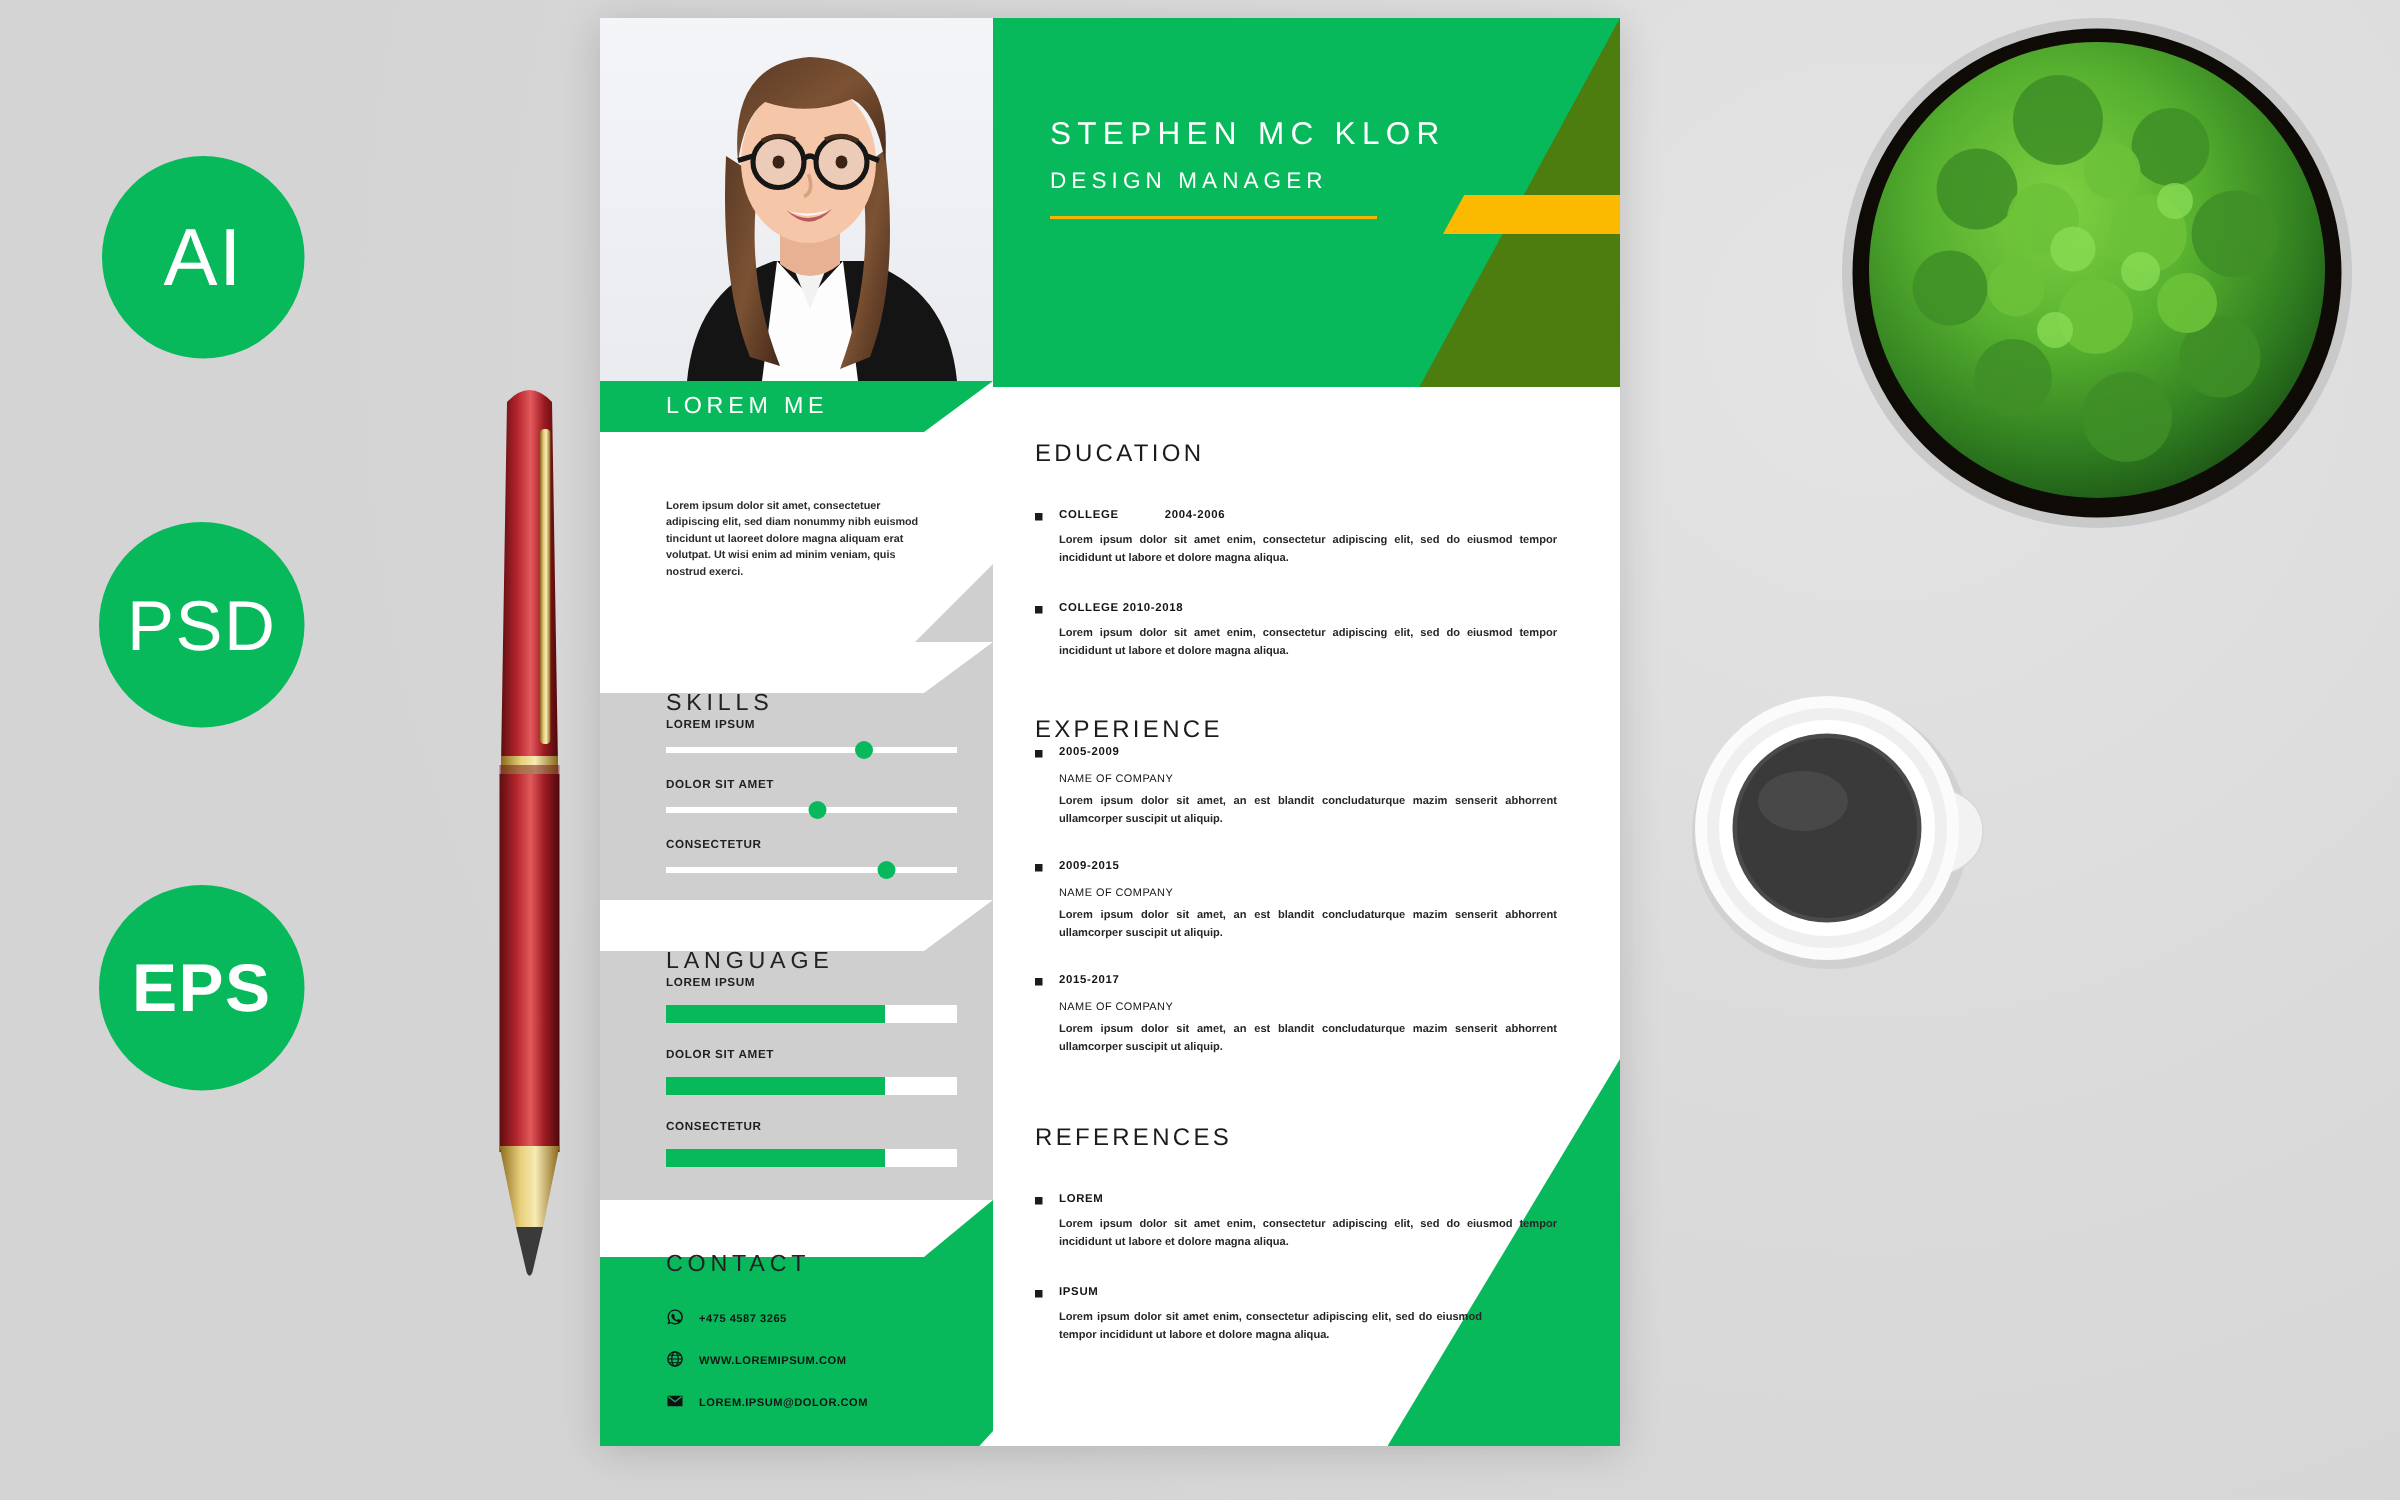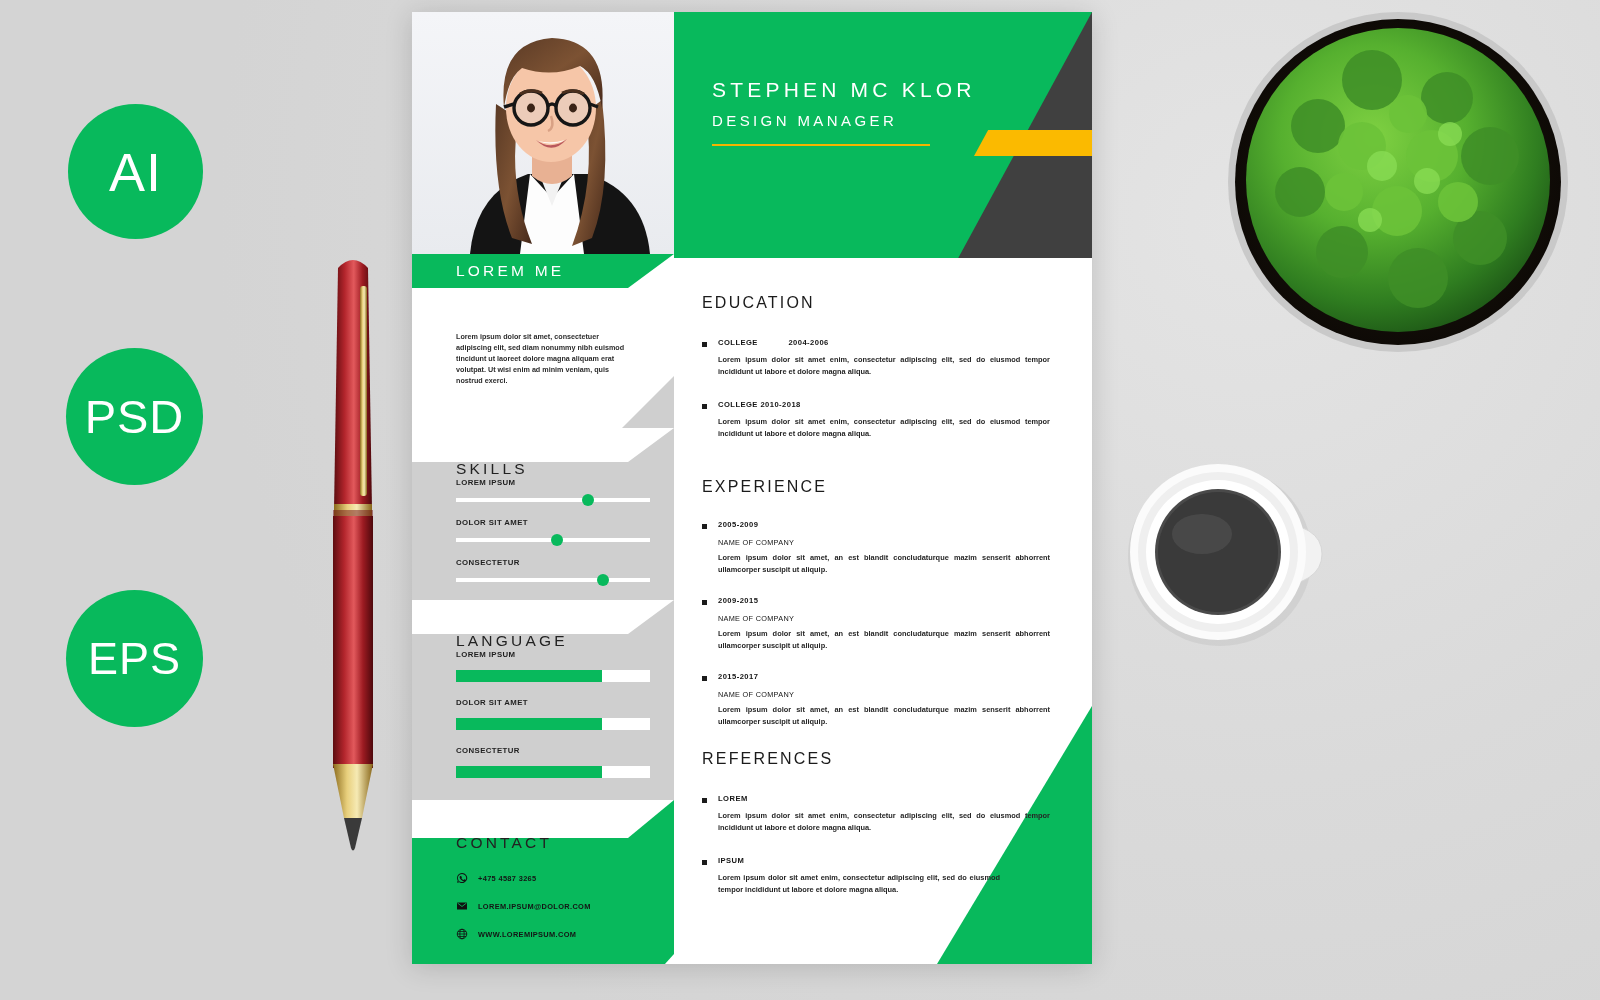--- a/index.html
+++ b/index.html
@@ -20,22 +20,22 @@
 
   
   #pen{position:absolute;left:322px;top:252px;width:62px;height:602px;}
 
   
   #plant{position:absolute;left:1222px;top:6px;width:352px;height:352px;}
   
   #coffee{position:absolute;left:1120px;top:452px;width:220px;height:200px;}
 
   
-  #page{position:absolute;left:412px;top:12px;width:680px;height:952px;
-     background:#404040;box-shadow:0 3px 26px rgba(0,0,0,.16);overflow:hidden;}
+  #page{position:absolute;left:400px;top:12px;width:680px;height:952px;
+     background:#4d7c0f;box-shadow:0 3px 26px rgba(0,0,0,.16);overflow:hidden;}
 
   
   #photo{position:absolute;left:0;top:0;width:262px;height:242px;overflow:hidden;
      background:linear-gradient(165deg,#f2f3f6 0%,#eceef2 100%);}
 
   
   #hdr{position:absolute;left:262px;top:0;width:418px;height:246px;}
   #hdr .grn{position:absolute;inset:0;background:var(--g);
      clip-path:polygon(0 0,100% 0,100% 0,68% 100%,0 100%);}
   .hdr-name{position:absolute;left:38px;top:66px;color:#fff;font-size:21px;
@@ -99,21 +99,21 @@
 
 <div id="backdrop"></div>
 
 <div class="badge" style="left: 68px; top: 104px; width: 135px; height: 135px; background: rgb(8, 185, 92);">
   <span style="font-size:54px;">AI</span>
 </div>
 <div class="badge" style="left: 66px; top: 348px; width: 137px; height: 137px; background: rgb(8, 185, 92);">
   <span style="font-size:47px;">PSD</span>
 </div>
 <div class="badge" style="left: 66px; top: 590px; width: 137px; height: 137px; background: rgb(8, 185, 92);">
-  <span style="font-size:45px;">EPS</span>
+  <span style="font-size:45px;font-weight:bold;">EPS</span>
 </div>
 
 <svg id="pen" viewBox="0 0 62 602">
   <defs>
     <linearGradient id="pg" x1="0" y1="0" x2="1" y2="0">
       <stop offset="0" stop-color="#5e0d10"></stop>
         <stop offset=".28" stop-color="#b3252c"></stop>
       <stop offset=".52" stop-color="#e2595c"></stop>
         <stop offset=".75" stop-color="#9d1b22"></stop>
       <stop offset="1" stop-color="#4d080c"></stop>
@@ -316,33 +316,33 @@
 
     <div id="contact">
       <div class="c-row" style="padding-top:34px">
         <svg class="c-ico" viewBox="0 0 24 24">
           <path fill="#111" d="M12 2a10 10 0 0 0-8.6 15l-1.3 4.6 4.8-1.3A10 10 0 1 0 12 2zm0 1.8a8.2 8.2 0 1 1-4.3 15.1l-.4-.2-2.6.7.7-2.5-.2-.4A8.2 8.2 0 0 1 12 3.8zm-3 4c-.2 0-.6.1-.8.4-.3.3-1 1-1 2.4s1 2.8 1.2 3c.2.2 2 3.1 5 4.2 2.4.9 2.9.7 3.4.7.5 0 1.6-.6 1.8-1.3.2-.6.2-1.2.2-1.3l-.5-.3s-1.6-.8-1.8-.9c-.2-.1-.4-.1-.6.1l-.8 1c-.1.2-.3.2-.5.1s-1.2-.5-2.2-1.4c-.8-.7-1.3-1.6-1.5-1.8-.1-.2 0-.4.1-.5l.4-.5.3-.5v-.5l-.8-1.8c-.2-.5-.4-.4-.6-.4h-.3z"></path>
         </svg>
         <span class="txt">+475 4587 3265</span>
       </div>
       <div class="c-row" style="padding-top:16px">
         <svg class="c-ico" viewBox="0 0 24 24">
-          <rect x="2" y="5" width="20" height="14" fill="#111"></rect>
-          <path d="M3 6l9 7 9-7" stroke="#08B95C" stroke-width="1.8" fill="none"></path>
-        </svg>
-        <span class="txt">LOREM.IPSUM@DOLOR.COM</span>
-      </div>
-      <div class="c-row" style="padding-top:16px">
-        <svg class="c-ico" viewBox="0 0 24 24">
           <circle cx="12" cy="12" r="9.5" fill="none" stroke="#111" stroke-width="1.8"></circle>
           <ellipse cx="12" cy="12" rx="4.3" ry="9.5" fill="none" stroke="#111" stroke-width="1.6"></ellipse>
           <path d="M2.6 12h18.8M4 7h16M4 17h16" stroke="#111" stroke-width="1.5"></path>
         </svg>
         <span class="txt">WWW.LOREMIPSUM.COM</span>
       </div>
+      <div class="c-row" style="padding-top:16px">
+        <svg class="c-ico" viewBox="0 0 24 24">
+          <rect x="2" y="5" width="20" height="14" fill="#111"></rect>
+          <path d="M3 6l9 7 9-7" stroke="#08B95C" stroke-width="1.8" fill="none"></path>
+        </svg>
+        <span class="txt">LOREM.IPSUM@DOLOR.COM</span>
+      </div>
 
       <span class="cut"></span>
     </div>
   </div>
 
   <div id="main">
     <div id="corner-tri"></div>
 
     <div style="position:absolute;left:28px;top:36px;width:348px;">
       <div class="sec-h">EDUCATION</div>
@@ -359,21 +359,21 @@
         <div class="e-head">
           <span>COLLEGE</span>
           <span class="e-yr" style="">2010-2018</span>
         </div>
         <div class="e-body" style="margin-top:7px">Lorem ipsum dolor sit amet enim, consectetur adipiscing elit, sed do eiusmod tempor incididunt ut labore et dolore magna aliqua.</div>
       </div>
     </div>
 
     <div style="position:absolute;left:28px;top:220px;width:348px;">
       <div class="sec-h">EXPERIENCE</div>
-      <div class="entry" style="margin-top:24px;padding-left:16px">
+      <div class="entry" style="padding-left:16px">
         <span class="sq"></span>
         <div class="e-head">2005-2009</div>
         <div class="e-comp" style="margin-top:9px">NAME OF COMPANY</div>
         <div class="e-body" style="margin-top:5px">Lorem ipsum dolor sit amet, an est blandit concludaturque mazim senserit abhorrent ullamcorper suscipit ut aliquip.</div>
       </div>
       <div class="entry" style="margin-top:20px;padding-left:16px">
         <span class="sq"></span>
         <div class="e-head">2009-2015</div>
         <div class="e-comp" style="margin-top:9px">NAME OF COMPANY</div>
         <div class="e-body" style="margin-top:5px">Lorem ipsum dolor sit amet, an est blandit concludaturque mazim senserit abhorrent ullamcorper suscipit ut aliquip.</div>

